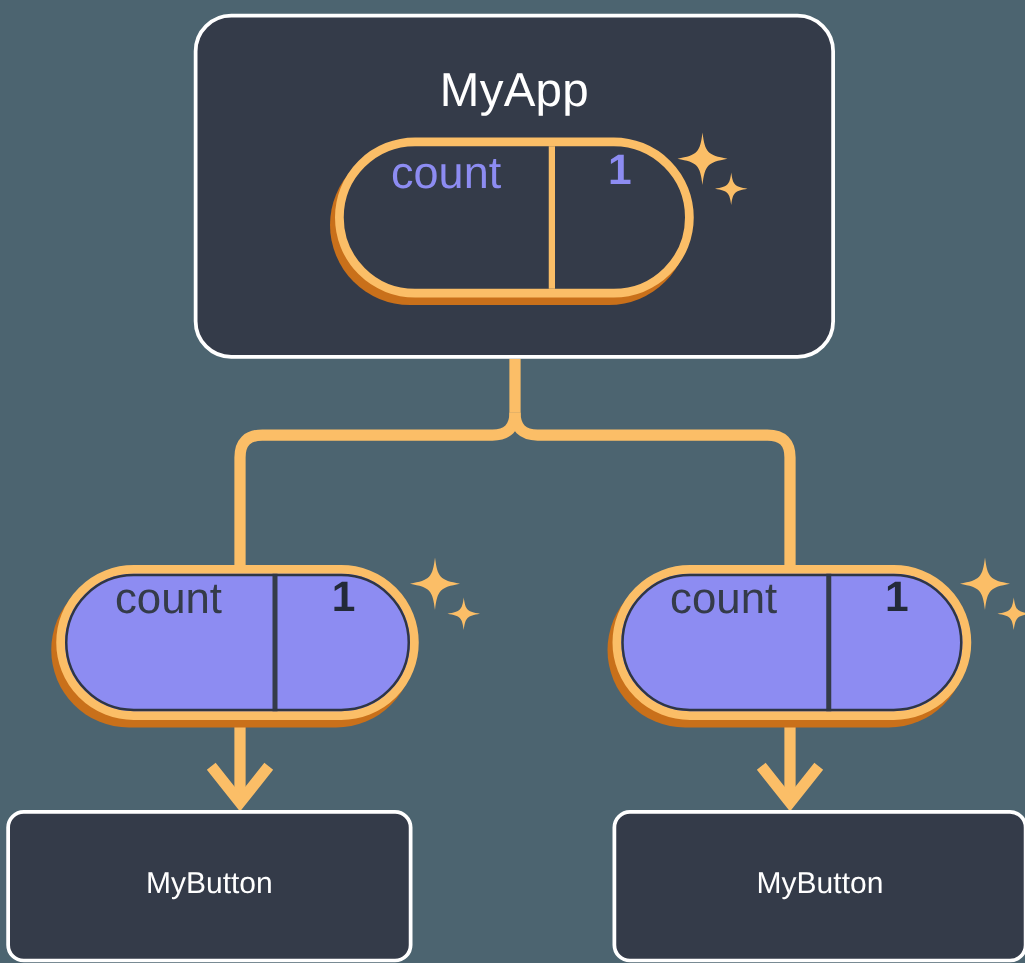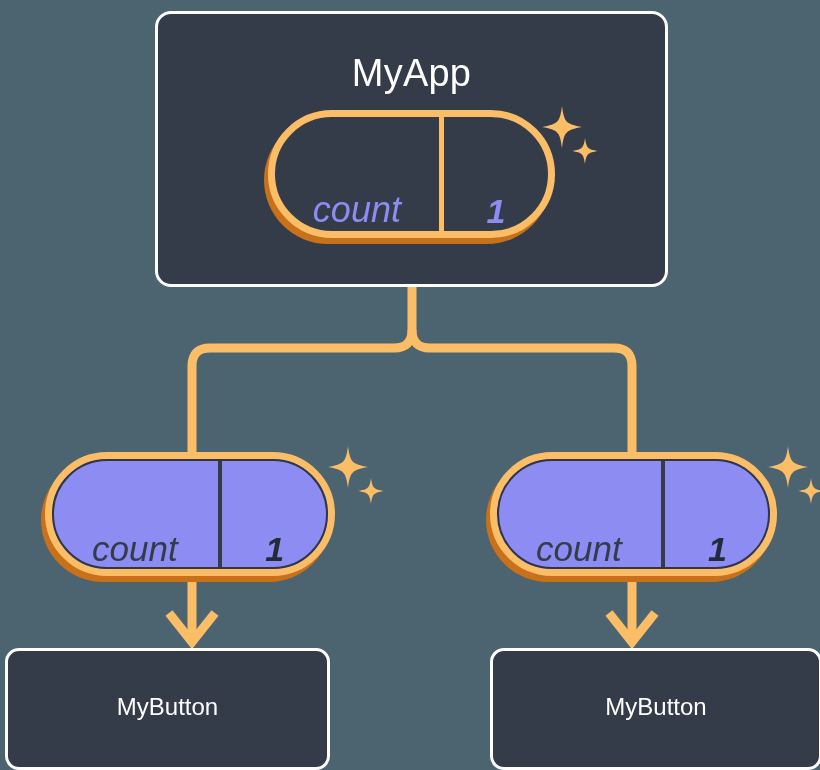--- a/index.html
+++ b/index.html
@@ -18,21 +18,21 @@
   
   .comp-card{
     position:absolute;
     background:#343b49;
     border:3px solid #ffffff;
     border-radius:14px;
     box-sizing:border-box;
   }
   #card-myapp{
     left:155px;top:11px;width:513px;height:276px;
-    border-radius:16px;
+    border-radius:30px;
   }
   .card-title{
     position:absolute;left:0;right:0;top:38px;
     text-align:center;
     color:#ffffff;
     font-size:38px;
     font-weight:400;
     letter-spacing:.2px;
   }
   .btn-card{
@@ -49,23 +49,22 @@
   .pill{
     position:absolute;
     box-sizing:border-box;
     display:flex;
     align-items:stretch;
     border-radius:999px;
     border:7px solid #fbbe67;
     box-shadow:-4px 6px 0 0 #c9701a, 0 0 0 0 transparent;
   }
   .pill .half{
-    display:flex;align-items:flex-end;justify-content:center;
+    display:flex;align-items:flex-start;justify-content:center;
     box-sizing:border-box;
-    font-style:italic;
   }
   .pill .key{flex:0 0 60%;}
   .pill .val{flex:0 0 40%;}
 
   
   #pill-myapp{
     left:268px;top:110px;width:287px;height:128px;
     background:#343b49;
   }
   #pill-myapp .val{border-left:5px solid #fbbe67;}

